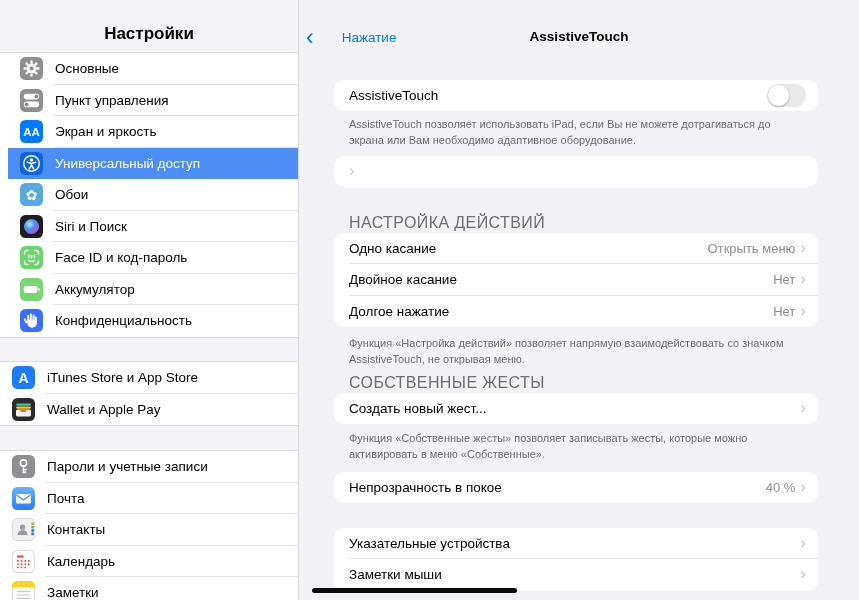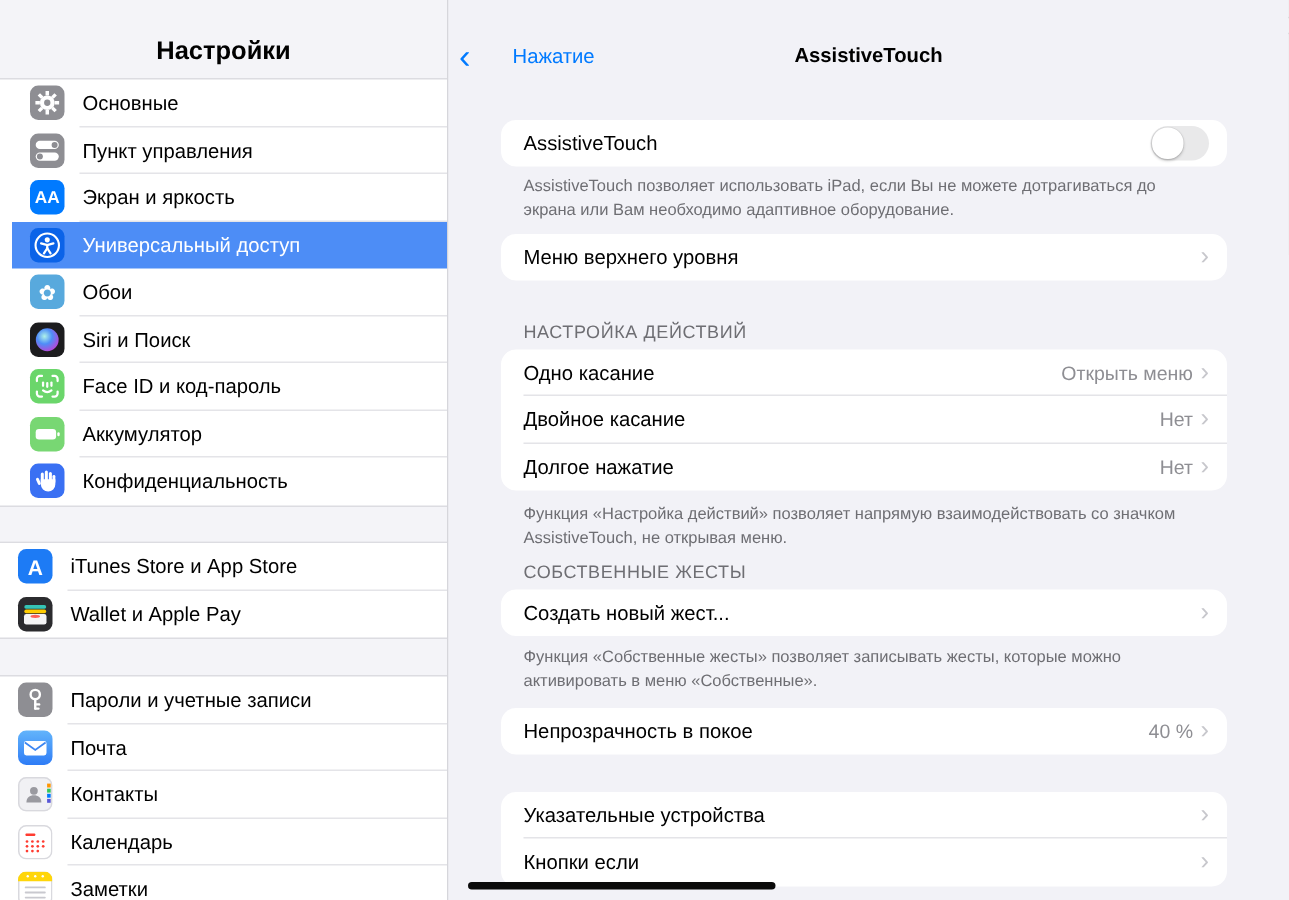--- a/index.html
+++ b/index.html
@@ -53,21 +53,21 @@
   .row { position:relative; height:31.3px; display:flex; align-items:center; padding:0 12px 0 15px; }
   .row .lbl { flex:1; font-size:13.5px; color:#000; }
   .row .val { font-size:13px; color:#8e8e93; margin-right:5px; }
   .chev { color:#c7c7cc; font-size:17px; line-height:1; transform:translateY(-1px); }
   .row.sep2::after { content:""; position:absolute; left:15px; right:0; bottom:0; height:1px; background:#e4e4e8; }
 
   .toggle { position:relative; width:39px; height:22.5px; border-radius:12px; background:#e9e9ea; }
   .toggle .knob { position:absolute; left:1px; top:1px; width:20.5px; height:20.5px; border-radius:50%; background:#fff; box-shadow:0 1px 2px rgba(0,0,0,0.25), 0 0 0 0.5px rgba(0,0,0,0.06); }
 
   .foot { position:absolute; left:50px; right:52px; font-size:11px; line-height:1.42; color:#6e6e73; }
-  .shead { position:absolute; left:50px; font-size:12px; letter-spacing:0.4px; color:#6e6e73; }
+  .shead { position:absolute; left:50px; font-size:16px; letter-spacing:0.4px; color:#6e6e73; }
 
   .c1 { top:80px;  height:31px; }
   .f1 { top:117px; }
   .c2 { top:156px; height:31px; }
   .h1 { top:214px; }
   .c3 { top:233px; height:94px; }
   .f2 { top:336px; }
   .h2 { top:374px; }
   .c4 { top:393px; height:31px; }
   .f3 { top:431px; }
@@ -337,21 +337,20 @@
         <span class="lbl">AssistiveTouch</span>
         <span class="toggle">
             <span class="knob"></span>
           </span>
       </div>
     </div>
     <div class="foot f1">AssistiveTouch позволяет использовать iPad, если Вы не можете дотрагиваться до экрана или Вам необходимо адаптивное оборудование.</div>
 
     <div class="card c2">
       <div class="row">
-        <span class="lbl">Меню верхнего уровня</span>
         <span class="chev">›</span>
       </div>
     </div>
 
     <div class="shead h1">НАСТРОЙКА ДЕЙСТВИЙ</div>
     <div class="card c3">
       <div class="row sep2">
         <span class="lbl">Одно касание</span>
         <span class="val">Открыть меню</span>
         <span class="chev">›</span>
@@ -385,20 +384,20 @@
         <span class="chev">›</span>
       </div>
     </div>
 
     <div class="card c6">
       <div class="row sep2">
         <span class="lbl">Указательные устройства</span>
         <span class="chev">›</span>
       </div>
       <div class="row">
-        <span class="lbl">Кнопки если</span>
+        <span class="lbl">Заметки мыши</span>
         <span class="chev">›</span>
       </div>
     </div>
   </div>
 
   <div class="home-indicator"></div>
 </div>
 
 </body></html>

